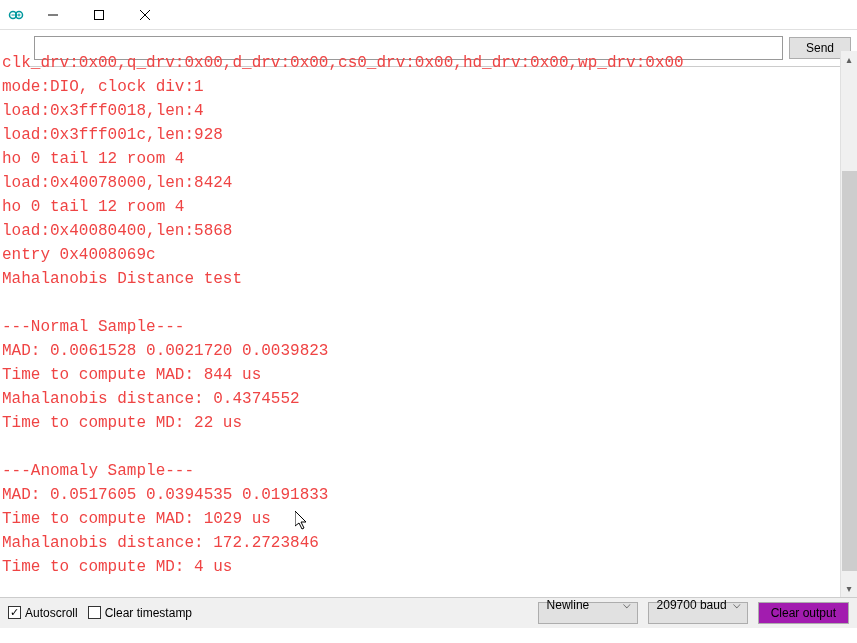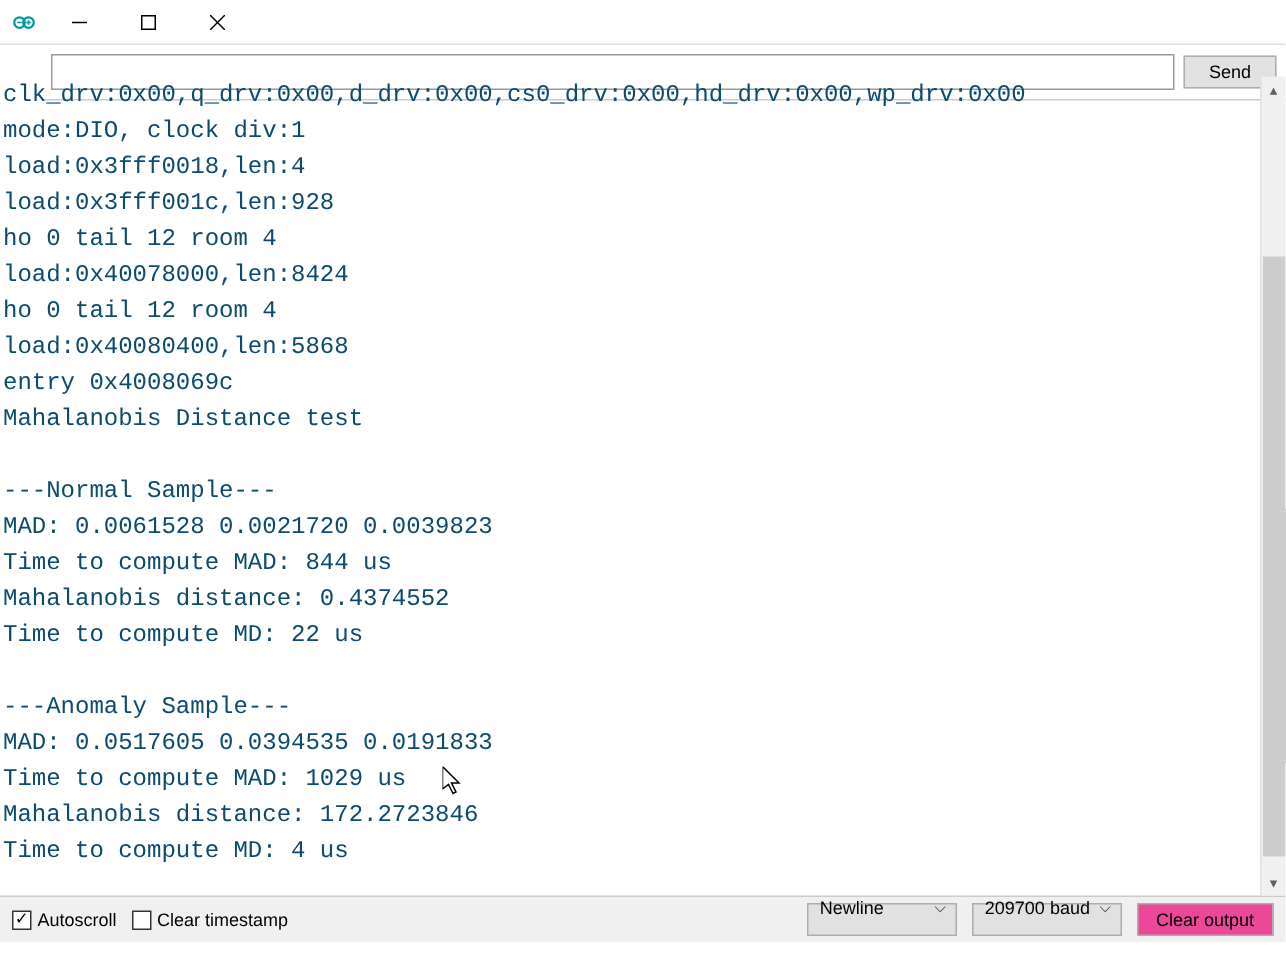--- a/index.html
+++ b/index.html
@@ -83,21 +83,21 @@
       border-bottom: 1px solid #ccc;
     }
     .console {
       font-family: "Consolas", "Courier New", monospace;
       font-size: 16px;
       line-height: 24px;
       white-space: pre;
       overflow: hidden;
       padding: 0 2px;
       height: 100%;
-      color: #0c4a6e;
+      color: #ef4444;
     }
     .scrollbar-track {
       position: absolute;
       right: 0;
       top: 0;
       bottom: 0;
       width: 17px;
       background: #f0f0f0;
       border-left: 1px solid #e0e0e0;
     }
@@ -127,21 +127,21 @@
     .bottom-bar {
       display: flex;
       align-items: center;
       padding: 6px 8px;
       gap: 10px;
       background: #f0f0f0;
       height: 30px;
     }
     .checkbox-wrapper {
       display: flex;
-      align-items: center;
+      align-items: flex-start;
       gap: 4px;
       cursor: pointer;
       font-size: 12px;
     }
     .checkbox {
       width: 13px;
       height: 13px;
       border: 1px solid #333;
       display: flex;
       align-items: center;
@@ -171,21 +171,21 @@
     }
     .select::after {
       content: "⌵";
       position: absolute;
       right: 6px;
       font-size: 10px;
       color: #333;
     }
     .clear-button {
       padding: 3px 12px;
-      background: #ec4899;
+      background: #a21caf;
       border: 1px solid #adadad;
       font-size: 12px;
       cursor: pointer;
     }
   </style>
 </head>
 <body>
 
 <div class="titlebar">
   <span class="titlebar-icon">

